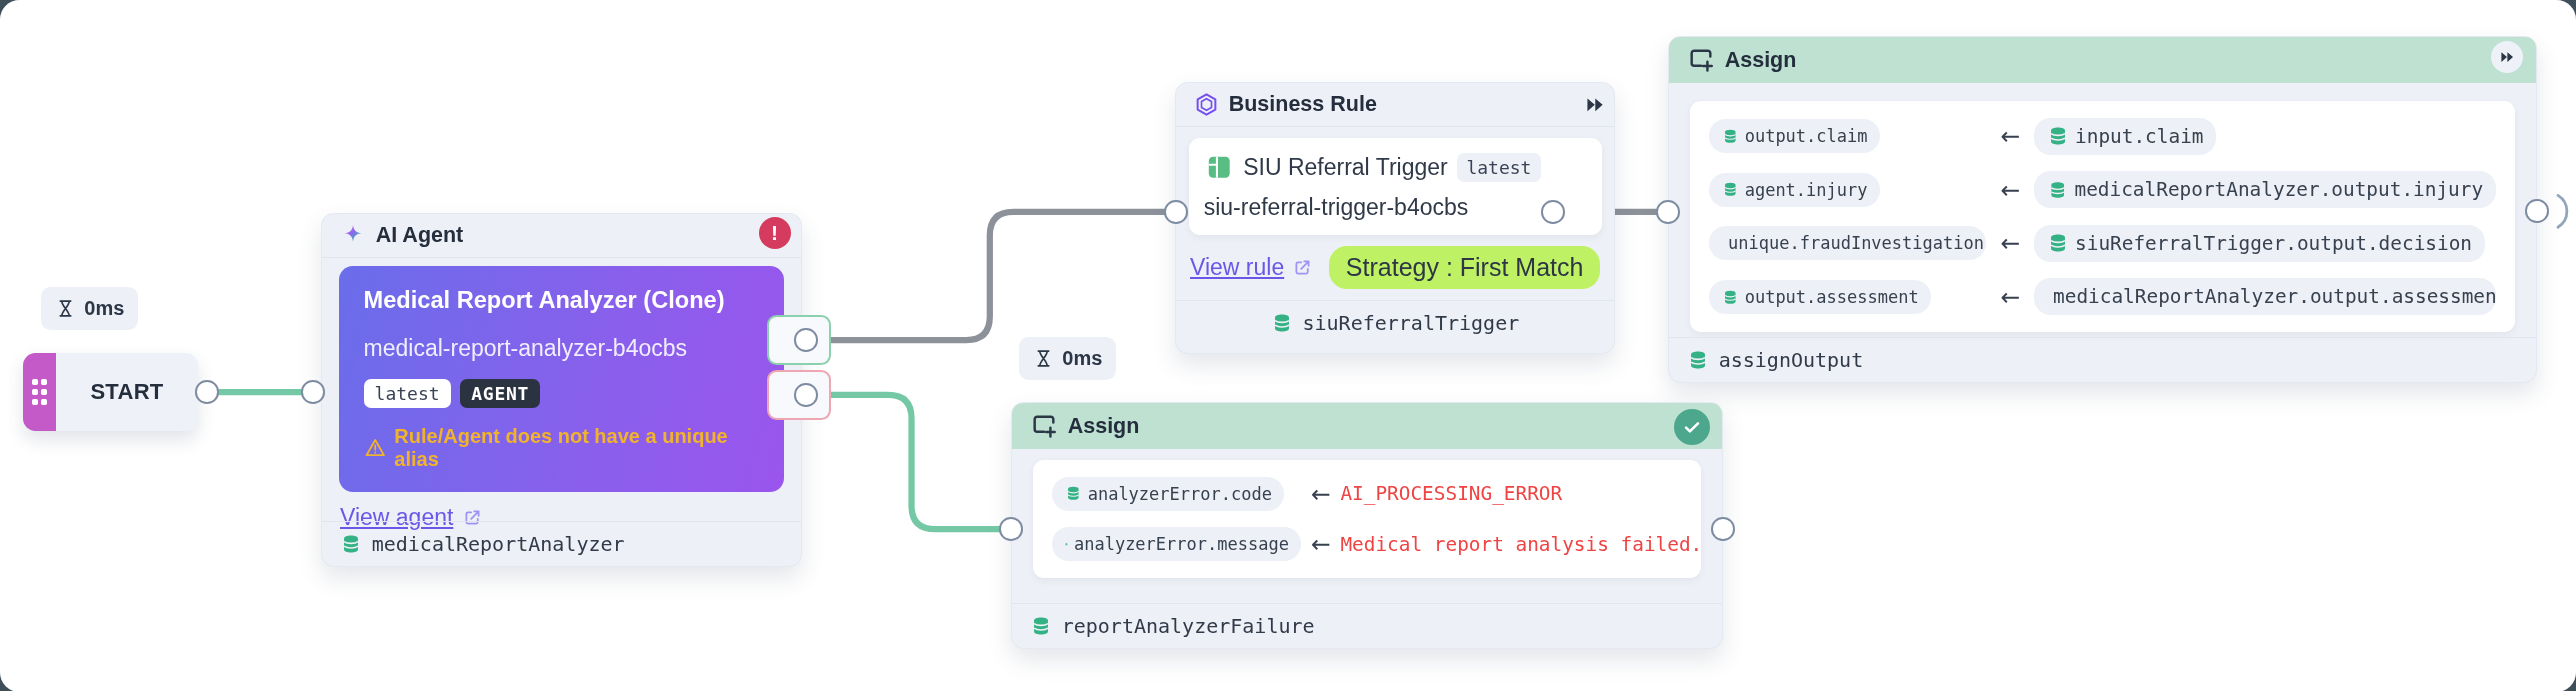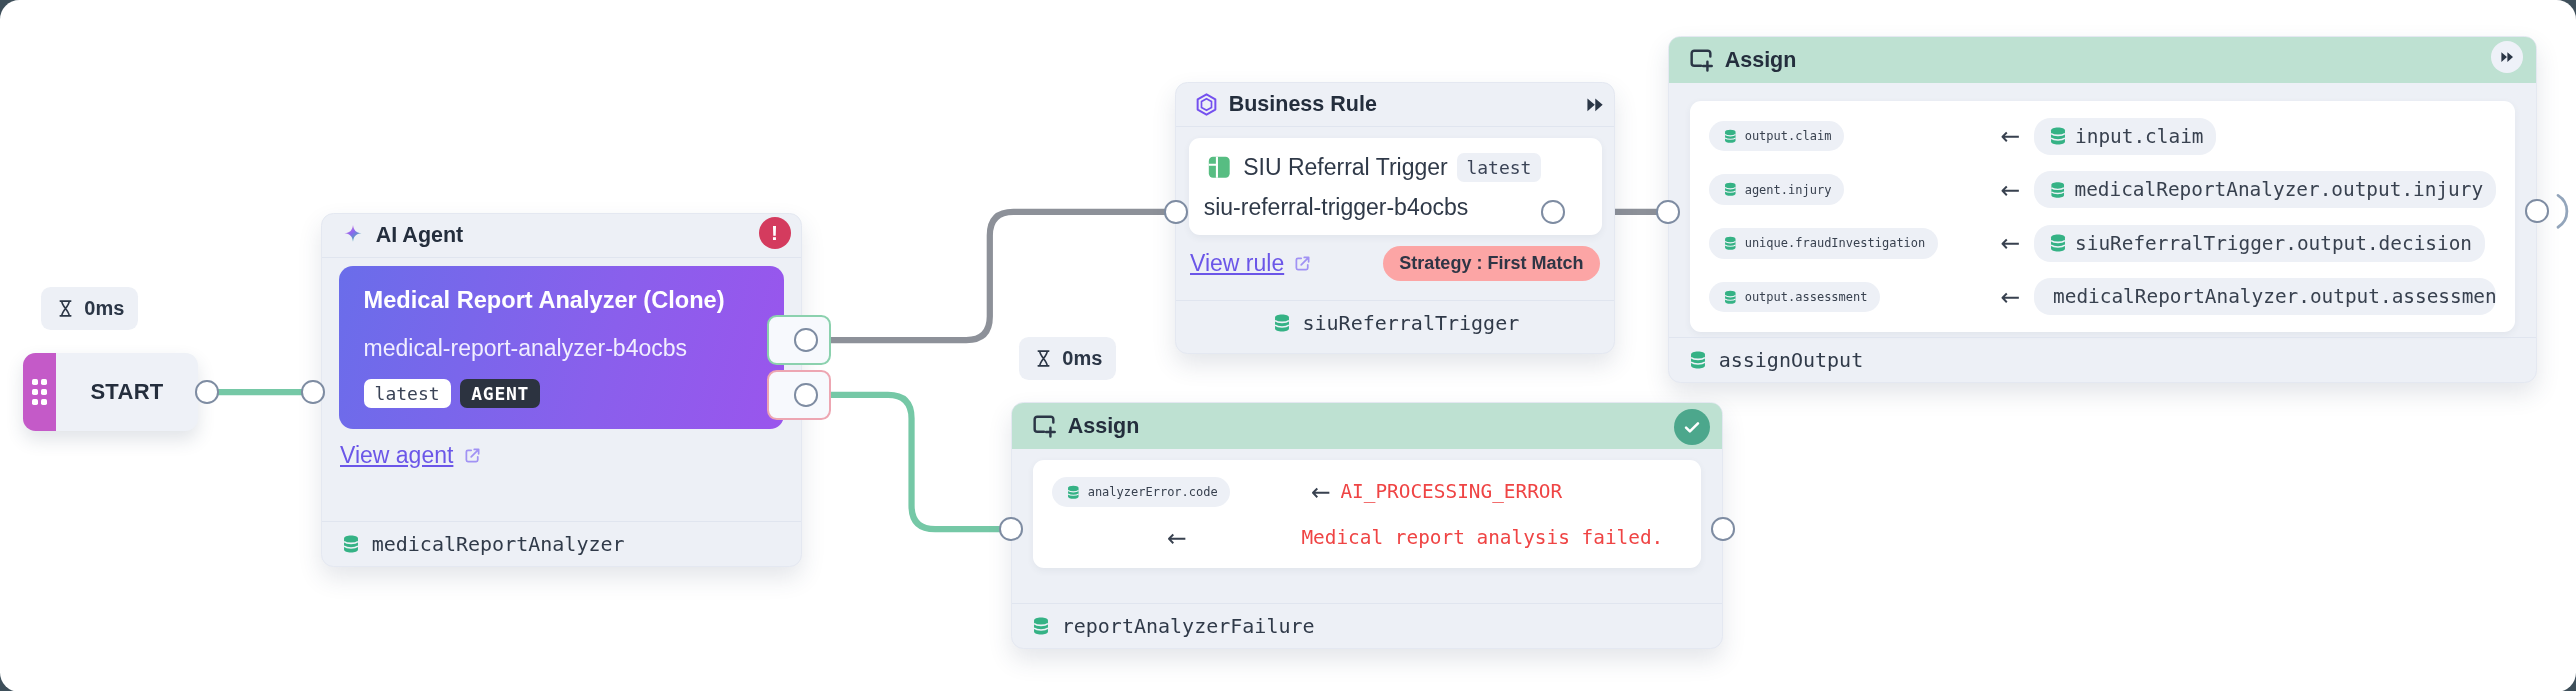--- a/index.html
+++ b/index.html
@@ -68,33 +68,33 @@
         border:2.1px solid #7e8ca2;box-sizing:border-box;z-index:4;}
 
   
   .white-card{background:#ffffff;border-radius:11px;box-shadow:0 2.1px 7px rgba(45,62,90,.06);}
   .br-card{margin:11px 12.5px 0 12.5px;padding:14px 15.2px;box-sizing:border-box;}
   .br-titlerow{display:flex;align-items:center;gap:9px;}
   .br-title{font-size:23px;color:#2f3948;font-weight:500;}
   .pill-latest{font-family:"DejaVu Sans Mono",monospace;font-size:18px;background:#edf0f6;
         color:#3a4356;border-radius:7px;padding:4.2px 9.7px;}
   .br-slug{font-size:23px;color:#2f3948;margin-top:11px;}
-  .strategy-pill{background:#fca5a5;border-radius:18px;padding:7px 16.6px;font-size:18px;
-        font-weight:700;color:#2e3545;}
+  .strategy-pill{background:#bef264;border-radius:18px;padding:7px 16.6px;font-size:25px;
+        font-weight:400;color:#2e3545;}
 
   
   .asg-card{margin:18px 21px 0 21px;padding:16.6px 19.4px;box-sizing:border-box;overflow:hidden;}
   .asg-row{display:grid;align-items:center;}
   .asg1 .asg-row{grid-template-columns:277px 48px 1fr;}
   .asg2 .asg-row{grid-template-columns:249px 39px 1fr;}
   .asg-rows{display:flex;flex-direction:column;gap:16.6px;}
   .vpill{display:inline-flex;align-items:center;gap:6.2px;background:#edf0f6;border-radius:16.6px;
         padding:7px 12.5px;font-family:"DejaVu Sans Mono",monospace;color:#38414f;
         white-space:nowrap;justify-self:start;max-width:100%;box-sizing:border-box;overflow:hidden;}
-  .vpill.small{font-size:12px;}
+  .vpill.small{font-size:17px;}
   .vpill.big{font-size:19.4px;}
   .arrow{font-size:23.6px;color:#38414f;text-align:center;font-family:"DejaVu Sans",sans-serif;}
   .literal{font-family:"DejaVu Sans Mono",monospace;font-size:19.4px;color:#ef4444;white-space:nowrap;}
 </style>
 </head>
 <body>
 
 <svg width="0" height="0" style="position:absolute">
   <defs>
     <linearGradient id="sparkleGrad" x1="0" y1="0" x2="0.8" y2="1">
@@ -188,20 +188,26 @@
       <span>AI Agent</span>
       <span class="err-badge">!</span>
     </div>
     <div class="agent-card">
       <div class="agent-title">Medical Report Analyzer (Clone)</div>
       <div class="agent-slug">medical-report-analyzer-b4ocbs</div>
       <div class="tagrow">
         <span class="tag light">latest</span>
         <span class="tag dark">AGENT</span>
       </div>
+      <div class="warnrow">
+        <svg width="23.6" height="23.6" viewBox="0 0 32.1562 34">
+            <use href="#i-warn"></use>
+          </svg>
+        <span>Rule/Agent does not have a unique alias</span>
+      </div>
     </div>
     <div class="linkrow">
       <span class="linkband">
         <a class="viewlink">View agent</a>
         <svg width="21" height="21" viewBox="0 0 30 30">
             <use href="#i-ext"></use>
           </svg>
       </span>
     </div>
     <div class="node-footer" style="position:absolute;left:0;right:0;bottom:0;border-radius:0 0 11px 11px;">
@@ -353,20 +359,26 @@
           <span class="vpill small">
               <svg width="16.6" height="16.6" viewBox="0 0 24 24">
                 <use href="#i-db"></use>
               </svg>
               <span>analyzerError.code</span>
             </span>
           <span class="arrow">←</span>
           <span class="literal">AI_PROCESSING_ERROR</span>
         </div>
         <div class="asg-row">
+          <span class="vpill small">
+              <svg width="16.6" height="16.6" viewBox="0 0 24 24">
+                <use href="#i-db"></use>
+              </svg>
+              <span>analyzerError.message</span>
+            </span>
           <span class="arrow">←</span>
           <span class="literal">Medical report analysis failed.</span>
         </div>
       </div>
     </div>
     <div class="node-footer" style="position:absolute;left:0;right:0;bottom:0;border-radius:0 0 11px 11px;">
       <svg width="22" height="22" viewBox="0 0 32 32">
           <use href="#i-db"></use>
         </svg>
       <span>reportAnalyzerFailure</span>

